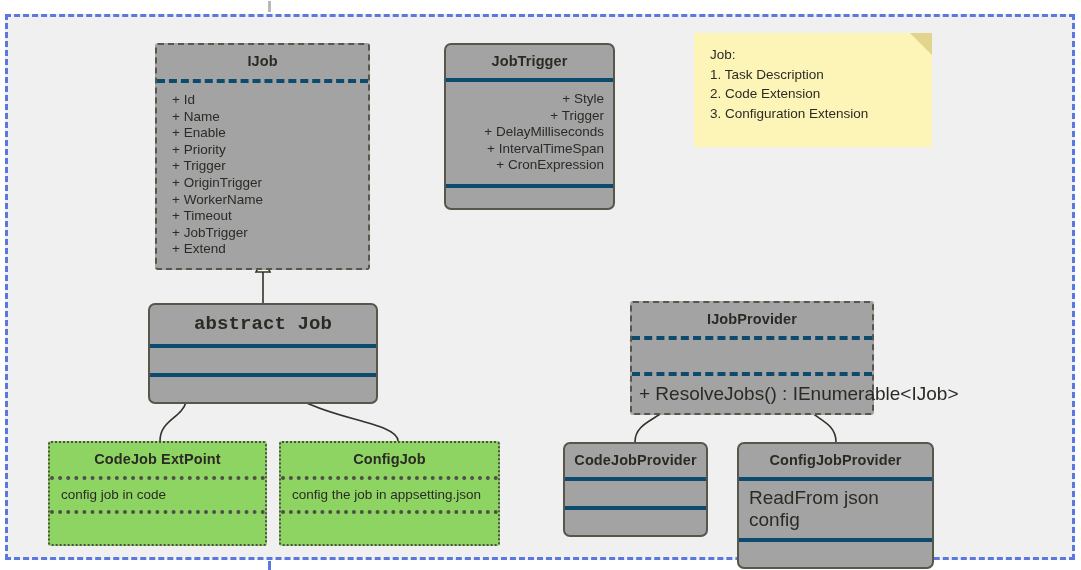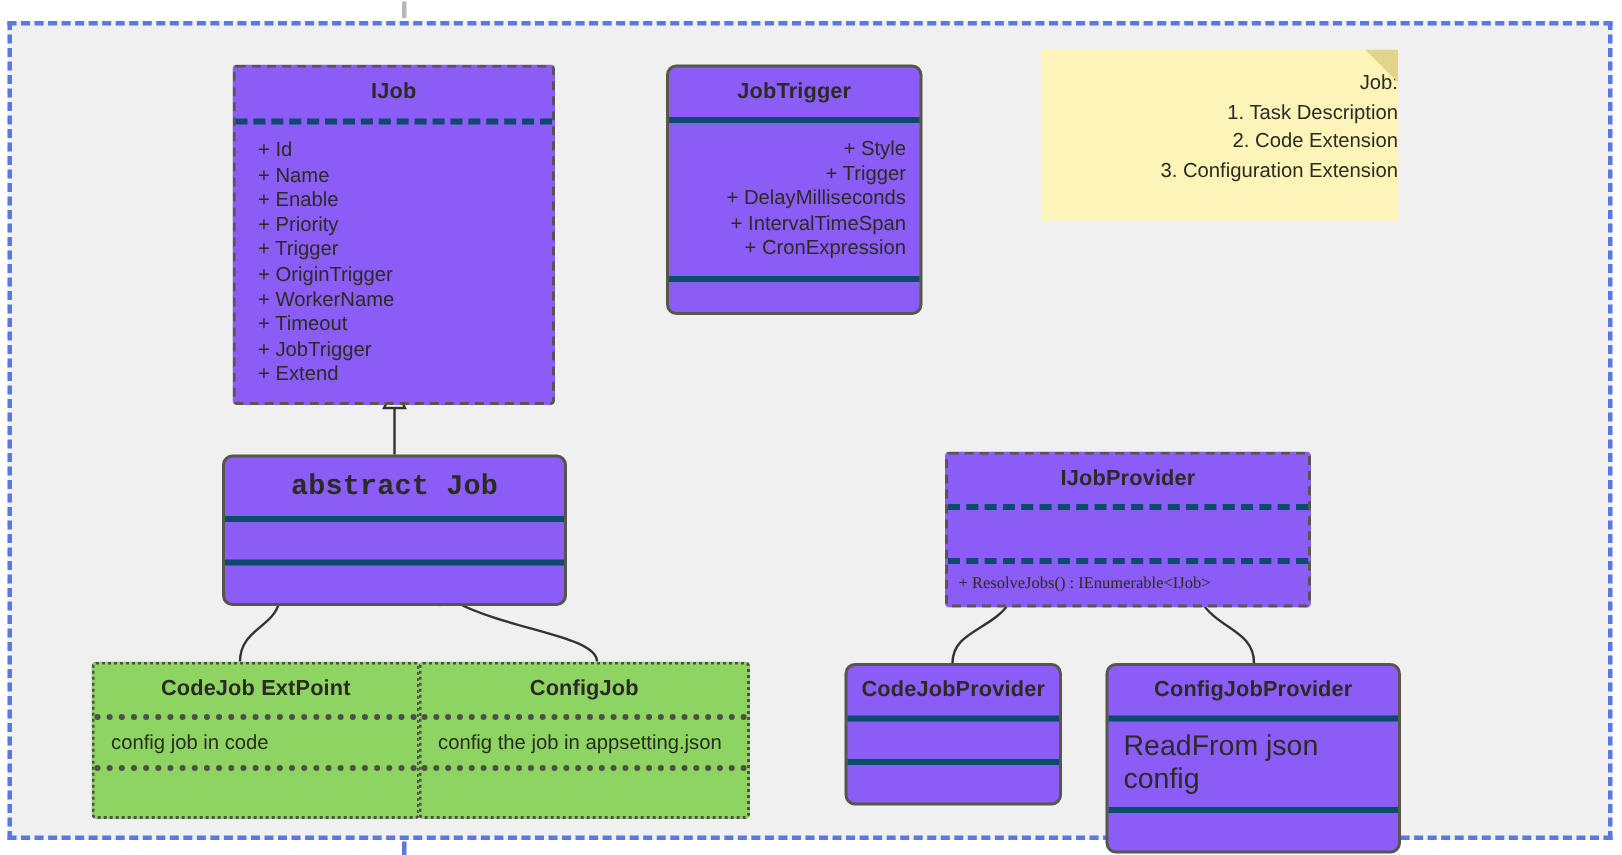--- a/index.html
+++ b/index.html
@@ -56,21 +56,21 @@
     fill: #fffff0;
     stroke: #33332b;
     stroke-width: 1.6;
     stroke-linejoin: miter;
   }
 
   
   .uml {
     position: absolute;
     box-sizing: border-box;
-    background: #8b5cf6;
+    background: #a3a3a3;
     border: 2px solid #56564a;
     border-radius: 7px;
     color: #2b2b26;
   }
   .uml.dashed {
     border-style: dashed;
     border-radius: 3px;
   }
   .uml.dotted {
     border-style: dotted;
@@ -103,35 +103,35 @@
     font-size: 13.5px;
     line-height: 16.6px;
     white-space: nowrap;
   }
   .uml .filler { min-height: 11px; }
 
   
   #ijob        { left: 155px; top: 43px;  width: 215px; }
   #jobtrigger  { left: 444px; top: 43px;  width: 171px; }
   #abstractjob { left: 148px; top: 303px; width: 230px; }
-  #codejob     { left: 61px;  top: 441px; width: 219px; }
+  #codejob     { left: 48px;  top: 441px; width: 219px; }
   #configjob   { left: 279px; top: 441px; width: 221px; }
   #ijobprovider{ left: 630px; top: 301px; width: 244px; }
   #codeprovider{ left: 563px; top: 442px; width: 145px; }
   #configprovider { left: 737px; top: 442px; width: 197px; }
 
   #ijob .member-list { padding: 9px 9px 10px 15px; }
   #ijob .title { padding-bottom: 10px; }
 
   #jobtrigger .member-list { padding: 9px 9px 10px 13px; text-align: right; }
   #jobtrigger .filler { height: 24px; }
 
   #abstractjob .compartment.empty { height: 29px; }
   #ijobprovider .compartment.empty { height: 36px; }
-  #ijobprovider .op { font-size: 11px; padding: 7px 23px 8px 7px; white-space: nowrap; font-family: Liberation Serif, serif; }
+  #ijobprovider .op { font-size: 19px; padding: 7px 23px 8px 7px; white-space: nowrap; }
 
   .uml.dotted .compartment.empty { height: 34px; }
   .uml.dotted .desc { font-size: 13.5px; padding: 7px 9px 8px 11px; }
 
   #codeprovider .compartment.empty,
   #configprovider .compartment.empty { height: 29px; }
   #configprovider .desc { font-size: 19px; padding: 6px 9px 7px 10px; }
   #codeprovider .desc-empty { height: 29px; }
 
   
@@ -151,21 +151,21 @@
   }
   #note .fold {
     position: absolute;
     right: 0;
     top: 0;
     width: 0;
     height: 0;
     border-left: 22px solid transparent;
     border-top: 22px solid #e2d48d;
   }
-  #note .note-line { white-space: nowrap; text-align: right; }
+  #note .note-line { white-space: nowrap; }
 </style>
 </head>
 <body>
 
 <div id="canvas">
 
   <div class="selection-frame"></div>
   <div class="handle-tick" style="left:268px; top:1px;"></div>
   <div class="handle-tick bottom" style="left:268px; top:561px;"></div>
 

